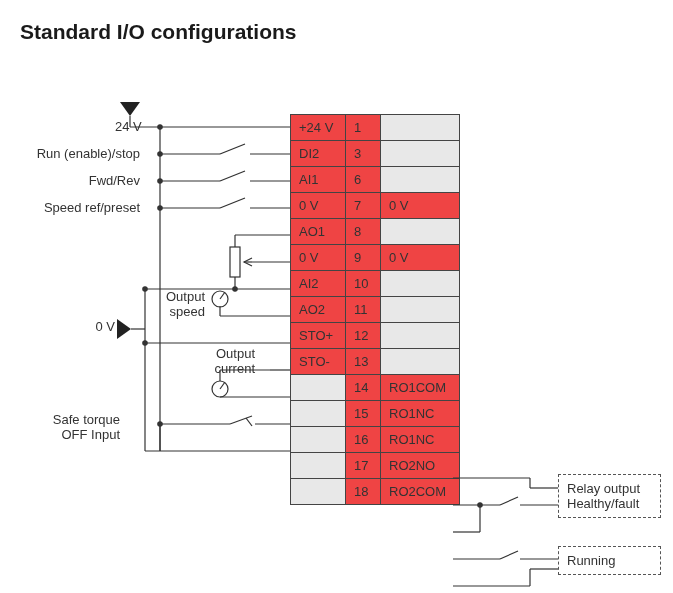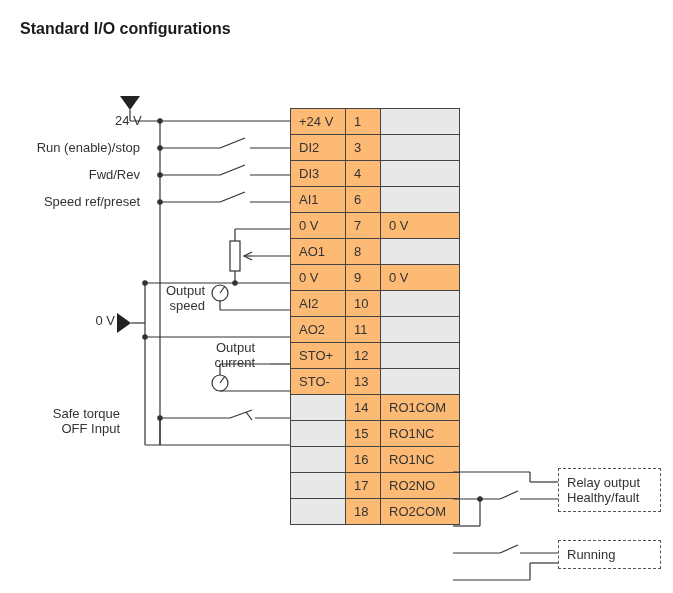--- a/index.html
+++ b/index.html
@@ -5,40 +5,40 @@
   body {
     font-family: Arial, Helvetica, sans-serif;
     font-size: 13px;
     color: #222;
     margin: 0;
     padding: 20px;
     width: 673px;
     box-sizing: border-box;
   }
   h2.title {
-    font-size: 16px;
+    font-size: 21px;
     font-weight: bold;
     margin: 0 0 30px 0;
     color: #1a1a1a;
   }
   .diagram {
     position: relative;
     width: 633px;
     height: 520px;
   }
   
   .term-table {
     position: absolute;
     left: 270px;
     top: 40px;
     border-collapse: collapse;
   }
   .term-table td {
     border: 1px solid #444;
-    background: #fdba74;
+    background: #ef4444;
     padding: 0 8px;
     height: 25px;
     vertical-align: middle;
     font-size: 13px;
     color:#333;
   }
   .term-table td.sig { width: 38px; }
   .term-table td.num { width: 18px; text-align: left;}
   .term-table td.note { width: 62px; }
   .term-table td.empty { background:#e8e8e8; }
@@ -124,25 +124,20 @@
           <td class="sig">+24 V</td>
           <td class="num">1</td>
           <td class="note empty"></td>
         </tr>
       <tr>
           <td class="sig">DI2</td>
           <td class="num">3</td>
           <td class="note empty"></td>
         </tr>
       <tr>
-          <td class="sig">DI3</td>
-          <td class="num">4</td>
-          <td class="note empty"></td>
-        </tr>
-      <tr>
           <td class="sig">AI1</td>
           <td class="num">6</td>
           <td class="note empty"></td>
         </tr>
       <tr>
           <td class="sig">0 V</td>
           <td class="num">7</td>
           <td class="note">0 V</td>
         </tr>
       <tr>

